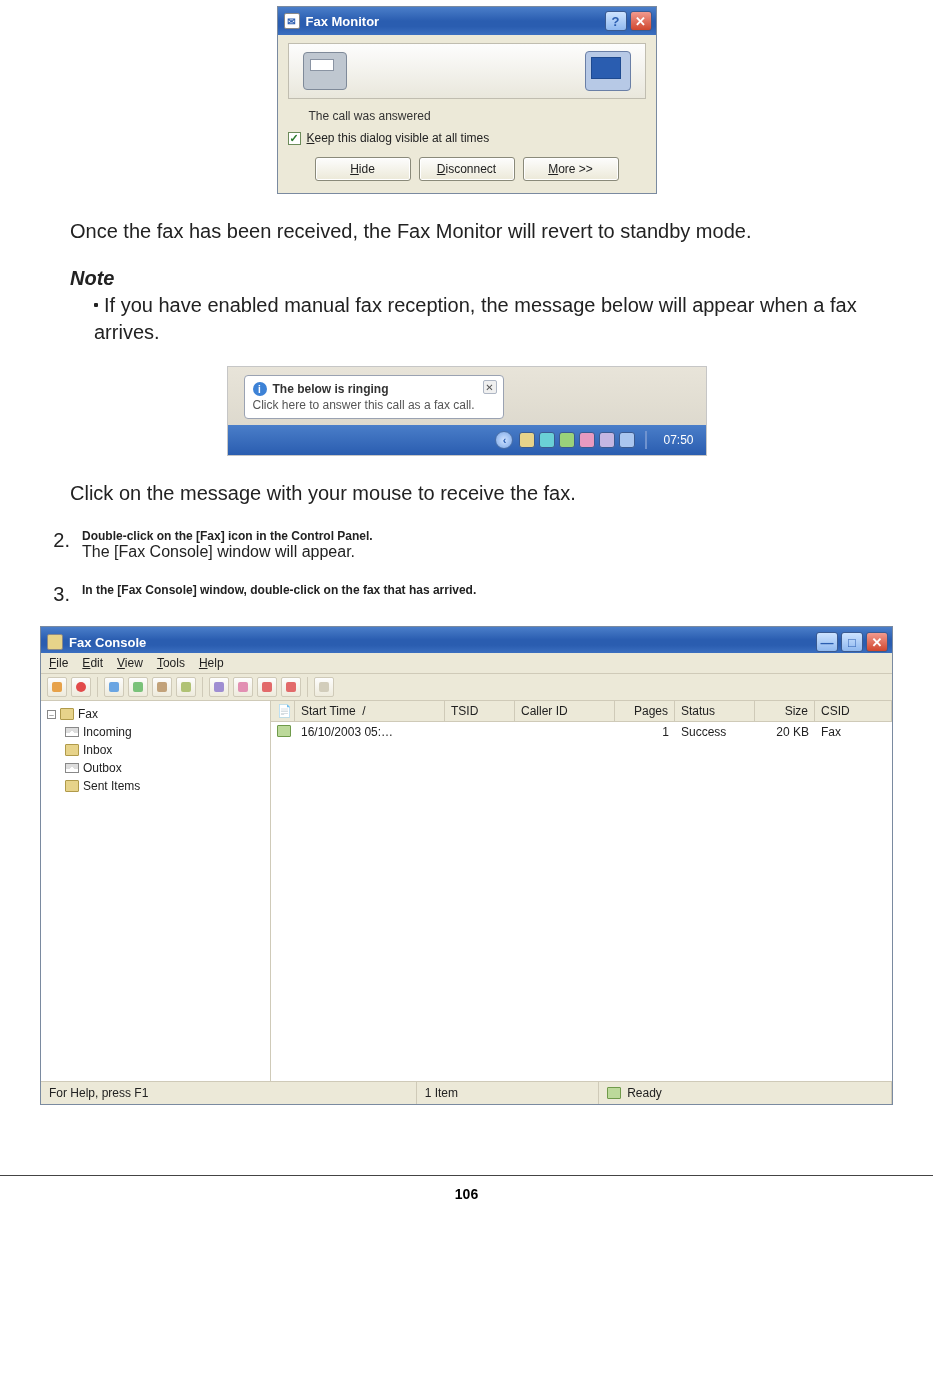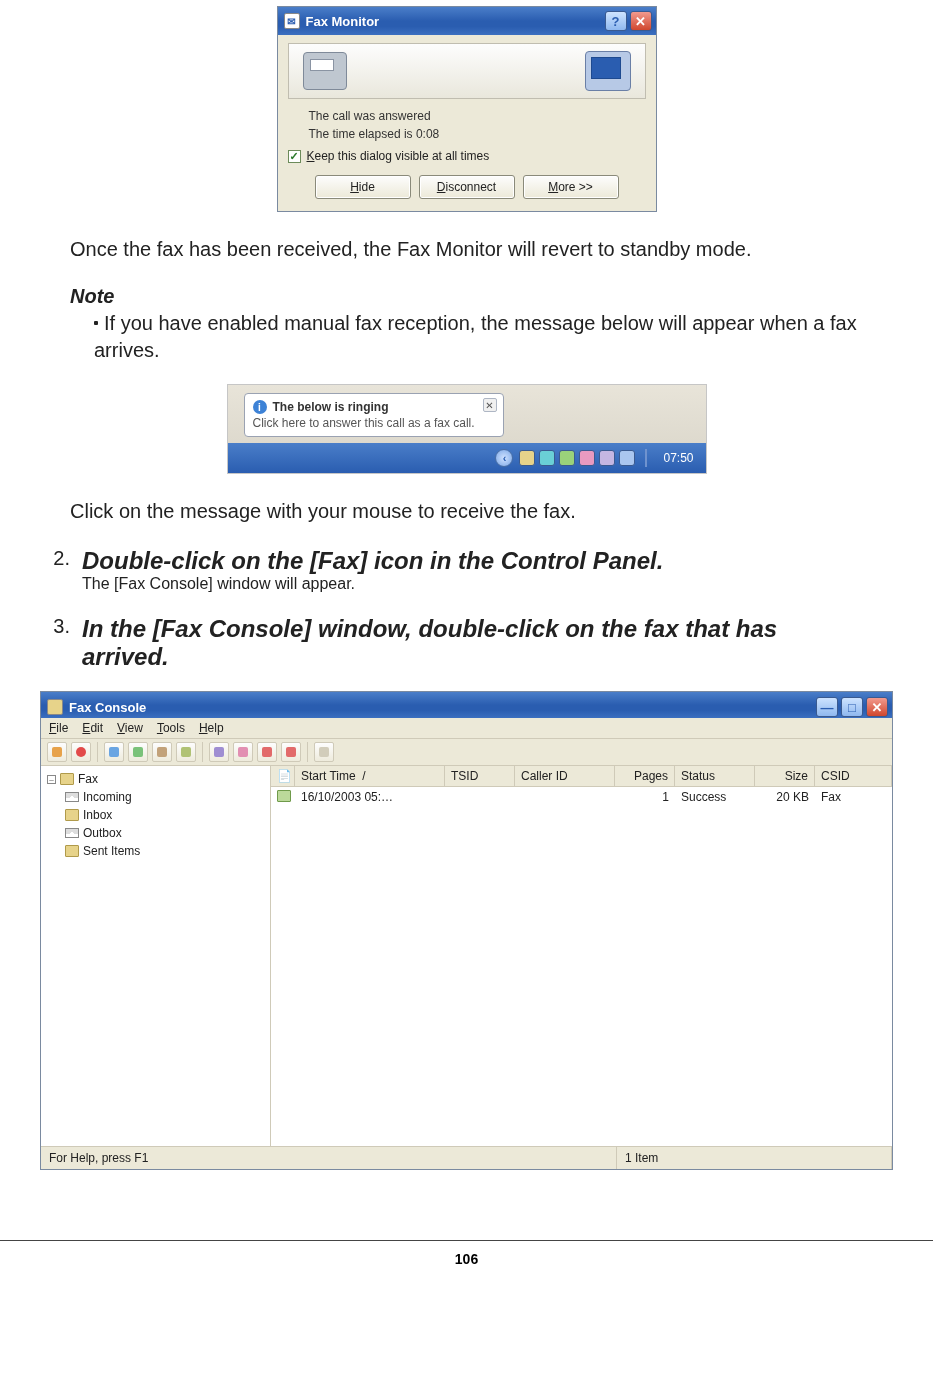--- a/index.html
+++ b/index.html
@@ -111,21 +111,21 @@
   .tray-icon { width:16px; height:16px; border-radius:3px; border:1px solid #3a5a90; }
   .ti1{background:#e7d38a;} .ti2{background:#6ad0d6;} .ti3{background:#9ad27a;}
   .ti4{background:#e89ac0;} .ti5{background:#c4b6e2;} .ti6{background:#aac6ef;}
   .tray-sep { width:2px; height:18px; background:#6f93cf; margin:0 4px; }
   .tray-clock { color:#fff; font-size:12px; padding:0 6px; }
 
   
   .step-row { display:flex; gap:12px; margin: 8px 0 0 -28px; }
   .step-num { width: 28px; text-align:right; font-size:20px; }
   .step-body { flex:1; }
-  .step-heading { font-weight:bold; font-size:24px;font-style:italic; }
+  .step-heading { font-weight:bold; font-size:12px; }
   .step-sub { font-size:16px; margin-top:0; }
   .step-spacer { height: 14px; }
 
   
   .fax-console {
     margin: 20px 40px 0 40px;
     border: 1px solid #7a8aa0;
     background: #ece9d8;
   }
   .fc-titlebar {
@@ -193,21 +193,20 @@
       <span class="fm-help-btn">?</span>
       <span class="fm-close-btn">✕</span>
     </div>
     <div class="fm-body">
       <div class="fm-graphic">
         <span class="fm-fax-icon"></span>
         <span class="fm-dotted"></span>
         <span class="fm-pc-icon"></span>
       </div>
       <div class="fm-status-line">The call was answered</div>
-      <div class="fm-status-line">The time elapsed is 0:08</div>
       <div class="fm-checkbox-row">
         <span class="fm-checkbox">✓</span>
         <span class="fm-check-label"><u>K</u><span>eep this dialog visible at all times</span></span>
       </div>
       <div class="fm-buttons">
         <span class="fm-btn">
             <u>H</u>
             <span>ide</span>
           </span>
         <span class="fm-btn">
@@ -354,20 +353,24 @@
           <span class="fc-cell w-status">Success</span>
           <span class="fc-cell w-size">20 KB</span>
           <span class="fc-cell w-csid">Fax</span>
         </div>
       </div>
     </div>
 
     <div class="fc-statusbar">
       <span class="sb-cell help">For Help, press F1</span>
       <span class="sb-cell count">1 Item</span>
+      <span class="sb-cell ready">
+        <span class="ready-icon"></span>
+        <span>Ready</span>
+      </span>
     </div>
   </div>
 
   <div class="footer">
     <span>106</span>
   </div>
 
 </div>
 
 </body></html>

